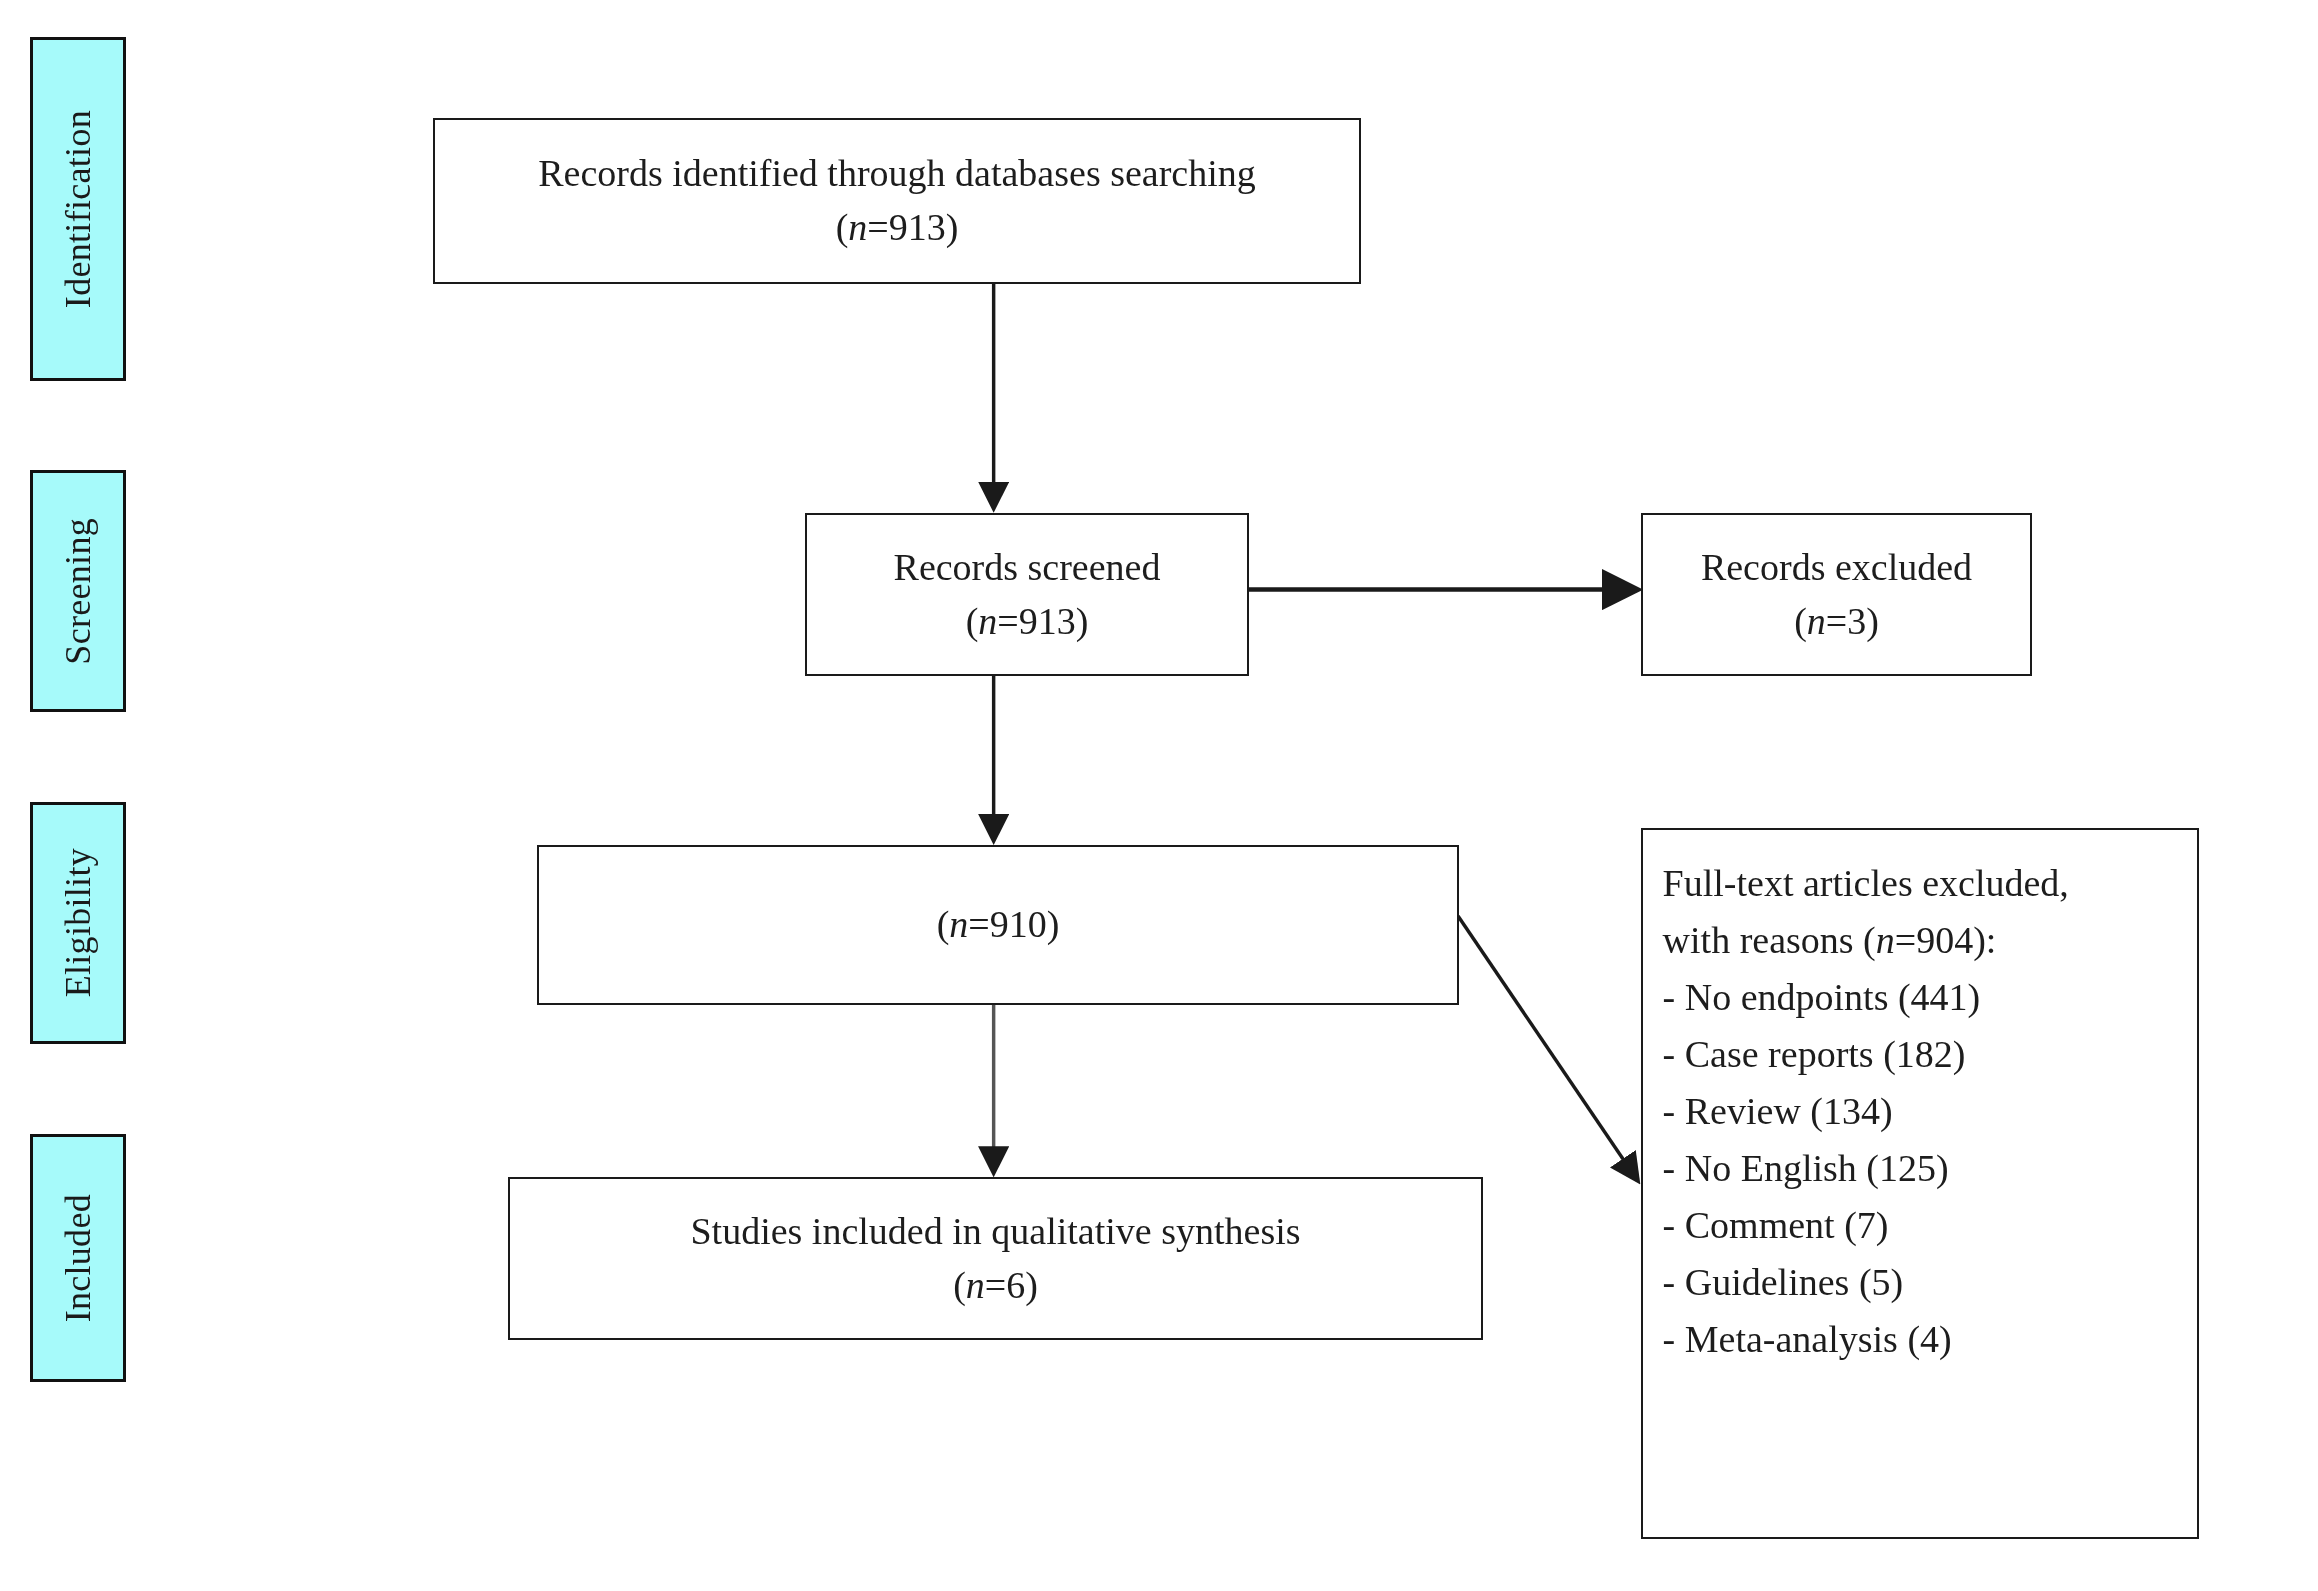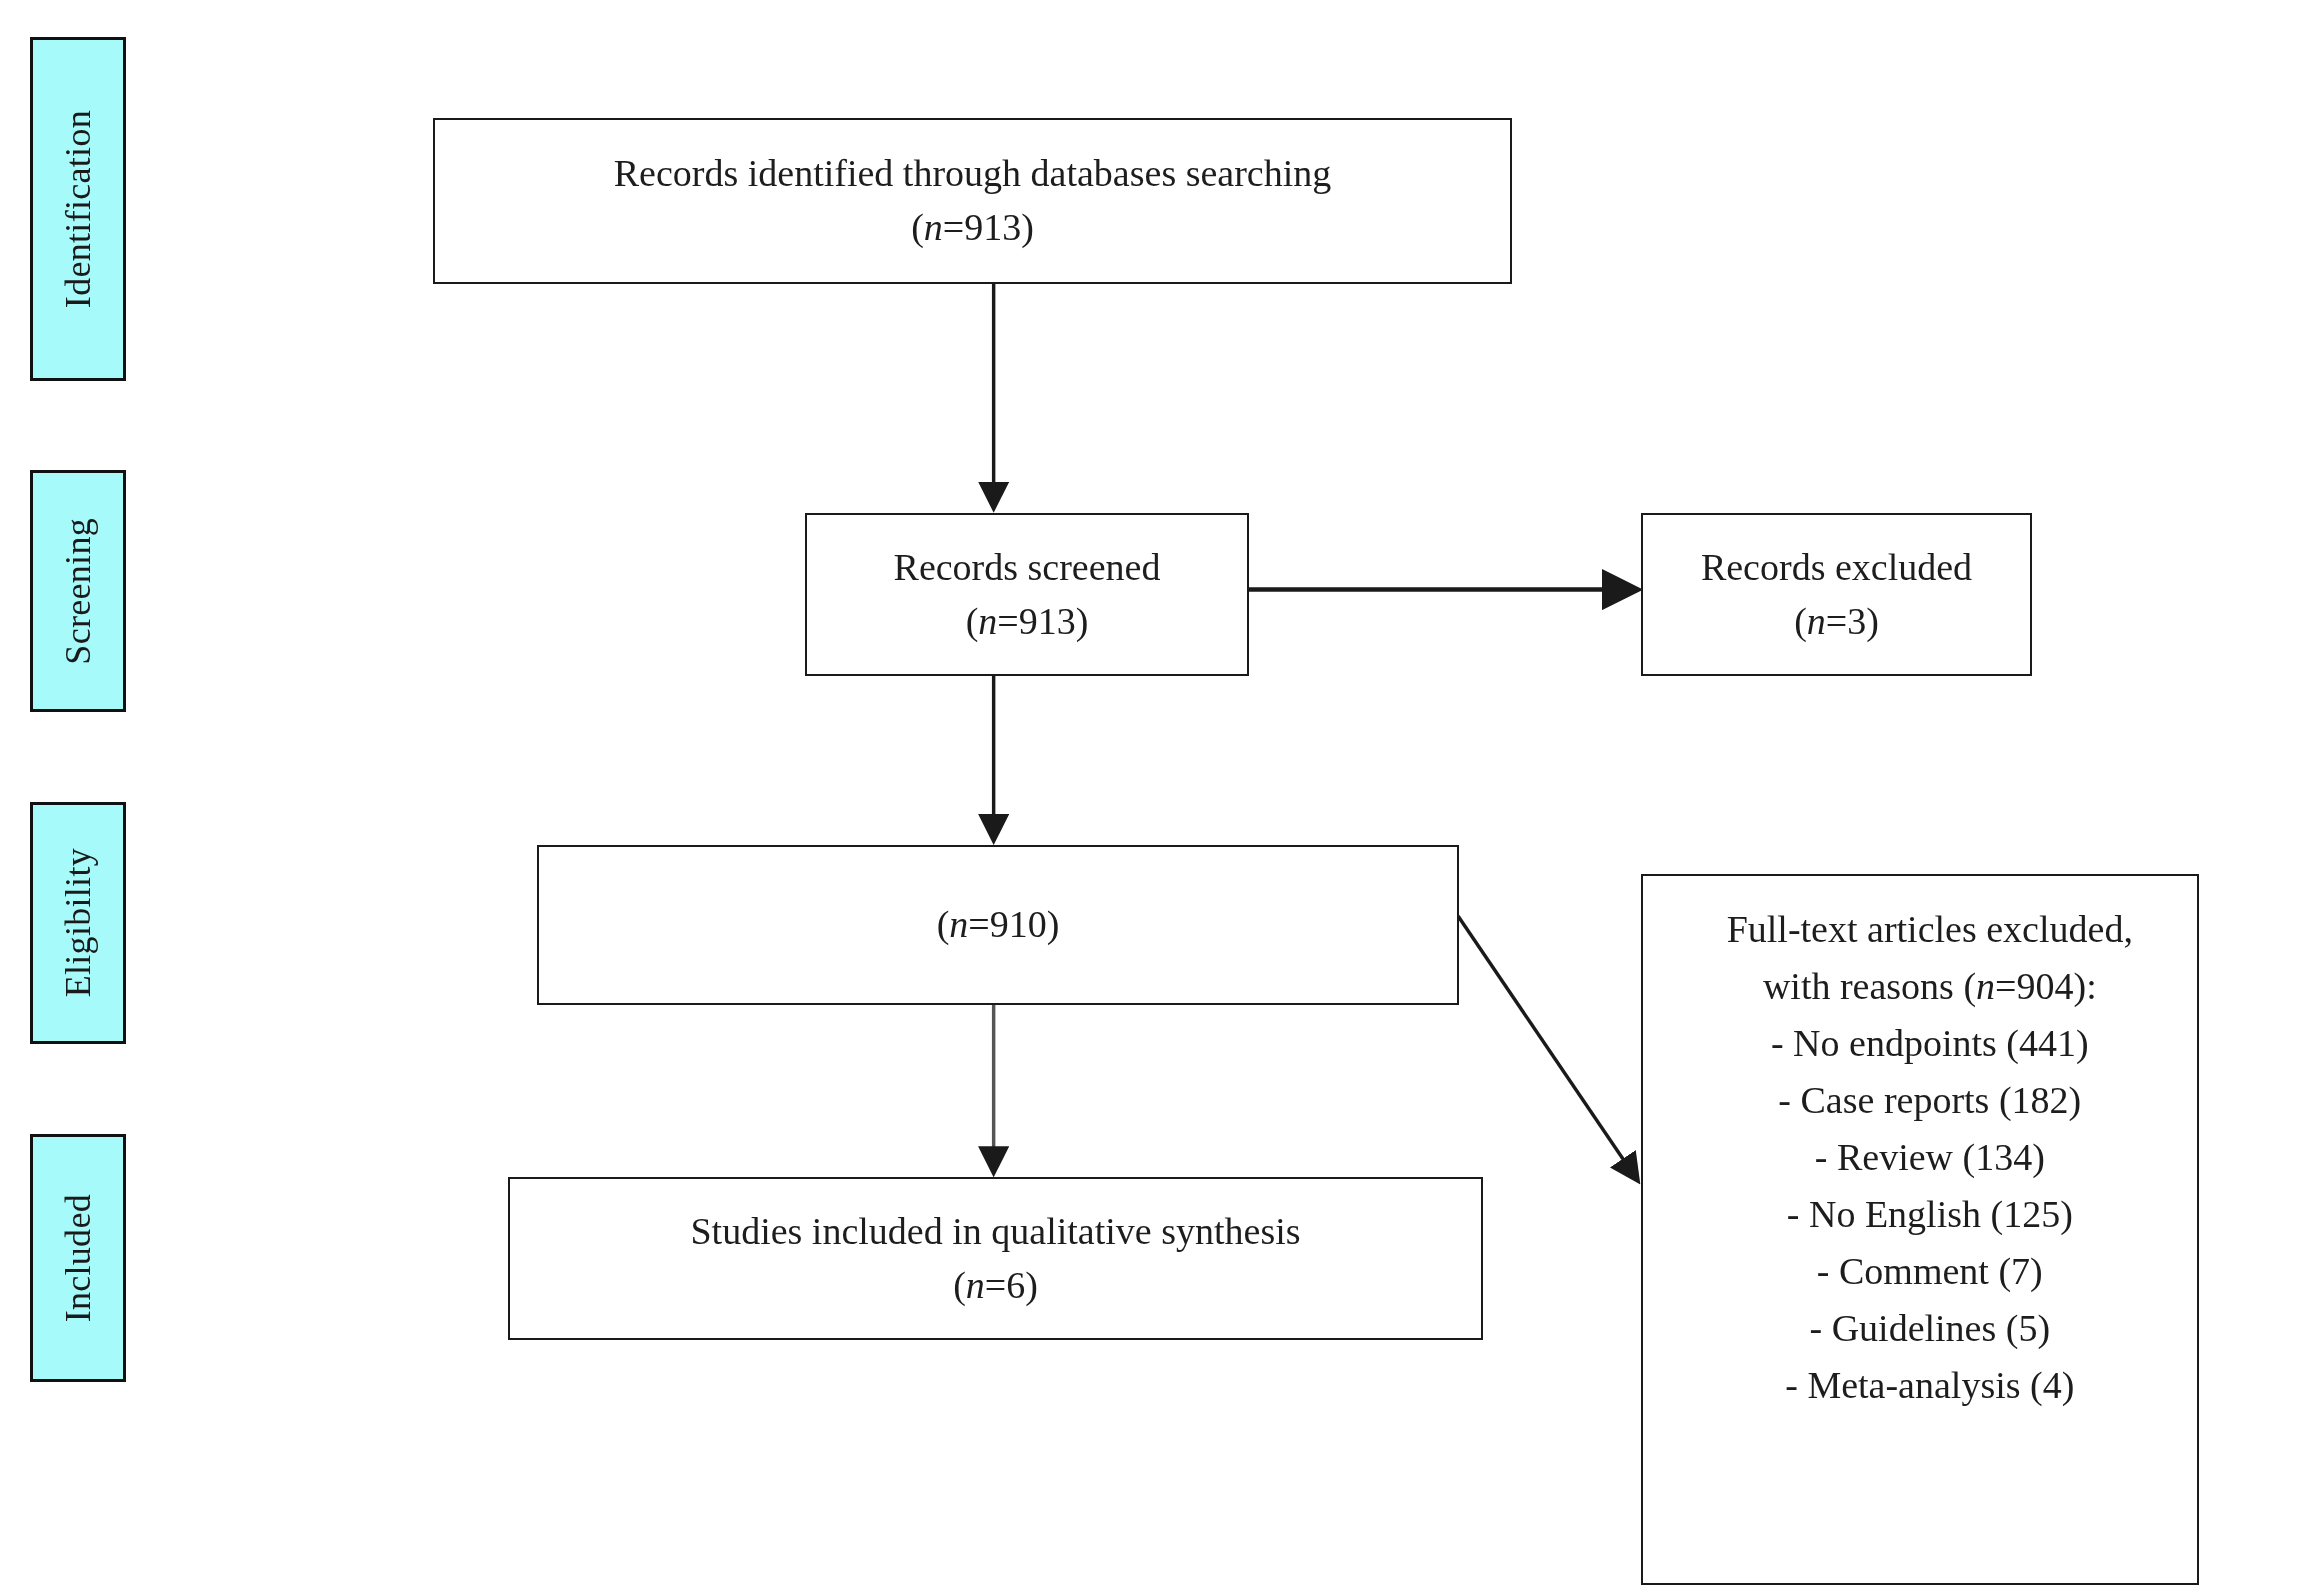--- a/index.html
+++ b/index.html
@@ -118,21 +118,21 @@
   </div>
 
   <div class="stage-label" style="left:30px; top:802px; width:96px; height:242px;">
     <span class="vtext">Eligibility</span>
   </div>
 
   <div class="stage-label" style="left:30px; top:1134px; width:96px; height:248px;">
     <span class="vtext">Included</span>
   </div>
 
-  <div class="flow-box centered" style="left:433px; top:118px; width:1079px; height:166px;">
+  <div class="flow-box centered" style="left:433px; top:118px; width:928px; height:166px;">
     <div class="line">Records identified through databases searching</div>
     <div class="nline"><span>(</span><span class="it">n</span><span>=913)</span></div>
   </div>
 
   <div class="flow-box centered" style="left:773px; top:513px; width:444px; height:163px;margin-left:32px;">
     <div class="line">Records screened</div>
     <div class="nline"><span>(</span><span class="it">n</span><span>=913)</span></div>
   </div>
 
   <div class="flow-box centered" style="left:1641px; top:513px; width:391px; height:163px;">
@@ -142,21 +142,21 @@
 
   <div class="flow-box centered" style="left:537px; top:845px; width:922px; height:160px;">
     <div class="nline"><span>(</span><span class="it">n</span><span>=910)</span></div>
   </div>
 
   <div class="flow-box centered" style="left:508px; top:1177px; width:975px; height:163px;font-family:Liberation Serif, serif;">
     <div class="line">Studies included in qualitative synthesis</div>
     <div class="nline"><span>(</span><span class="it">n</span><span>=6)</span></div>
   </div>
 
-  <div class="reasons-box" style="left:1641px; top:874px; width:558px; height:711px;text-align:center;">
+  <div class="reasons-box" style="left:1641px; top:828px; width:558px; height:711px;">
     <div class="rline">Full-text articles excluded,</div>
     <div class="rline"><span>with reasons (</span><span class="it">n</span><span>=904):</span></div>
     <div class="rline">- No endpoints (441)</div>
     <div class="rline">- Case reports (182)</div>
     <div class="rline">- Review (134)</div>
     <div class="rline">- No English (125)</div>
     <div class="rline">- Comment (7)</div>
     <div class="rline">- Guidelines (5)</div>
     <div class="rline">- Meta-analysis (4)</div>
   </div>

